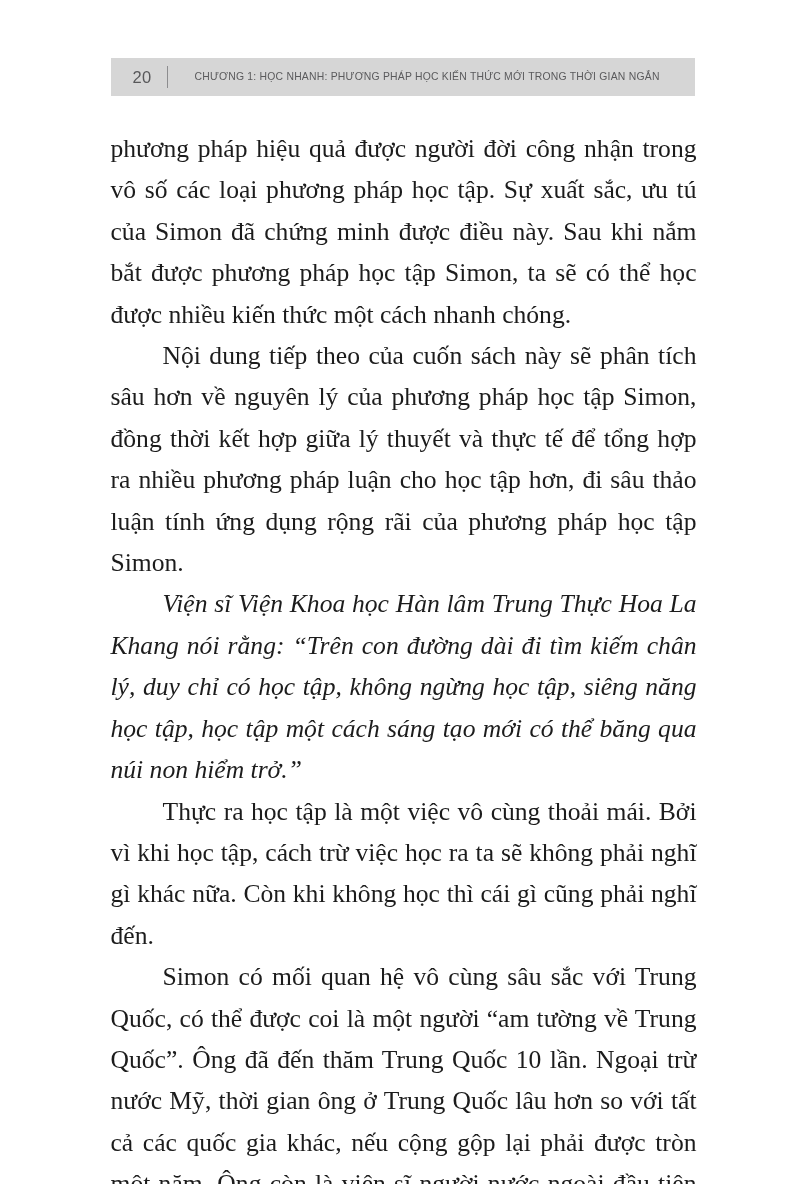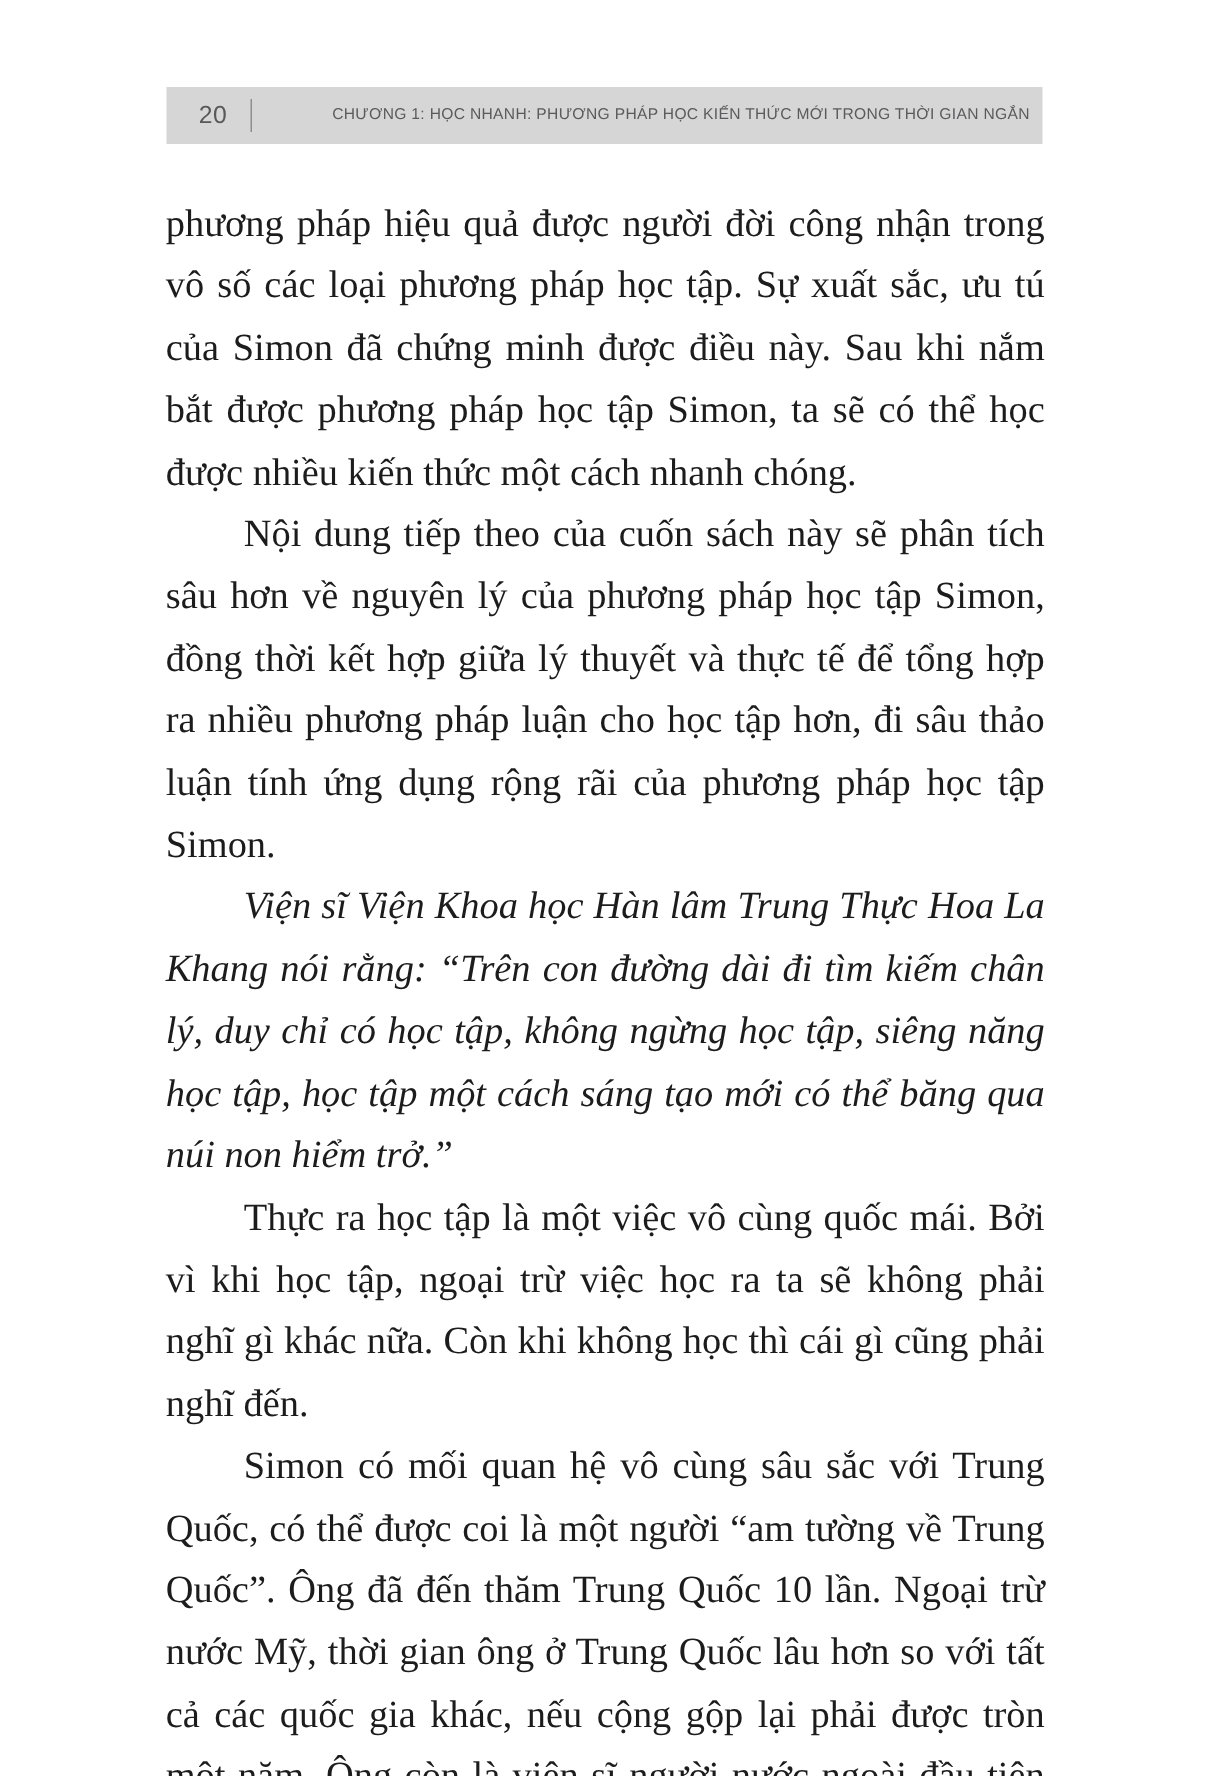--- a/index.html
+++ b/index.html
@@ -51,21 +51,21 @@
   }
 
   #header-title {
     font-family: "Liberation Sans", "DejaVu Sans", sans-serif;
     font-size: 10.4px;
     color: #5a5a5c;
     letter-spacing: 0.22px;
     white-space: nowrap;
     margin-left: 0;
     flex: 1 1 auto;
-    text-align: right;
+    text-align: center;
     padding-right: 8px;
     line-height: 1;
   }
 
   
   #body-column {
     position: absolute;
     left: 110px;
     top: 128px;
     width: 586px;
@@ -102,17 +102,17 @@
   <div id="header-band">
     <span id="page-number">20</span>
     <span id="header-divider"></span>
     <span id="header-title">CHƯƠNG 1: HỌC NHANH: PHƯƠNG PHÁP HỌC KIẾN THỨC MỚI TRONG THỜI GIAN NGẮN</span>
   </div>
 
   <div id="body-column">
       <p class="para no-indent">phương pháp hiệu quả được người đời công nhận trong vô số các loại phương pháp học tập. Sự xuất sắc, ưu tú của Simon đã chứng minh được điều này. Sau khi nắm bắt được phương pháp học tập Simon, ta sẽ có thể học được nhiều kiến thức một cách nhanh chóng.</p>
       <p class="para">Nội dung tiếp theo của cuốn sách này sẽ phân tích sâu hơn về nguyên lý của phương pháp học tập Simon, đồng thời kết hợp giữa lý thuyết và thực tế để tổng hợp ra nhiều phương pháp luận cho học tập hơn, đi sâu thảo luận tính ứng dụng rộng rãi của phương pháp học tập Simon.</p>
       <p class="para quote">Viện sĩ Viện Khoa học Hàn lâm Trung Thực Hoa La Khang nói rằng: “Trên con đường dài đi tìm kiếm chân lý, duy chỉ có học tập, không ngừng học tập, siêng năng học tập, học tập một cách sáng tạo mới có thể băng qua núi non hiểm trở.”</p>
-      <p class="para">Thực ra học tập là một việc vô cùng quốc mái. Bởi vì khi học tập, ngoại trừ việc học ra ta sẽ không phải nghĩ gì khác nữa. Còn khi không học thì cái gì cũng phải nghĩ đến.</p>
+      <p class="para">Thực ra học tập là một việc vô cùng thoải mái. Bởi vì khi học tập, cách trừ việc học ra ta sẽ không phải nghĩ gì khác nữa. Còn khi không học thì cái gì cũng phải nghĩ đến.</p>
       <p class="para">Simon có mối quan hệ vô cùng sâu sắc với Trung Quốc, có thể được coi là một người “am tường về Trung Quốc”. Ông đã đến thăm Trung Quốc 10 lần. Ngoại trừ nước Mỹ, thời gian ông ở Trung Quốc lâu hơn so với tất cả các quốc gia khác, nếu cộng gộp lại phải được tròn một năm. Ông còn là viện sĩ người nước ngoài đầu tiên của Viện Khoa học Hàn lâm Trung Quốc.</p>
     </div>
 
 </div>
 
 </body></html>

